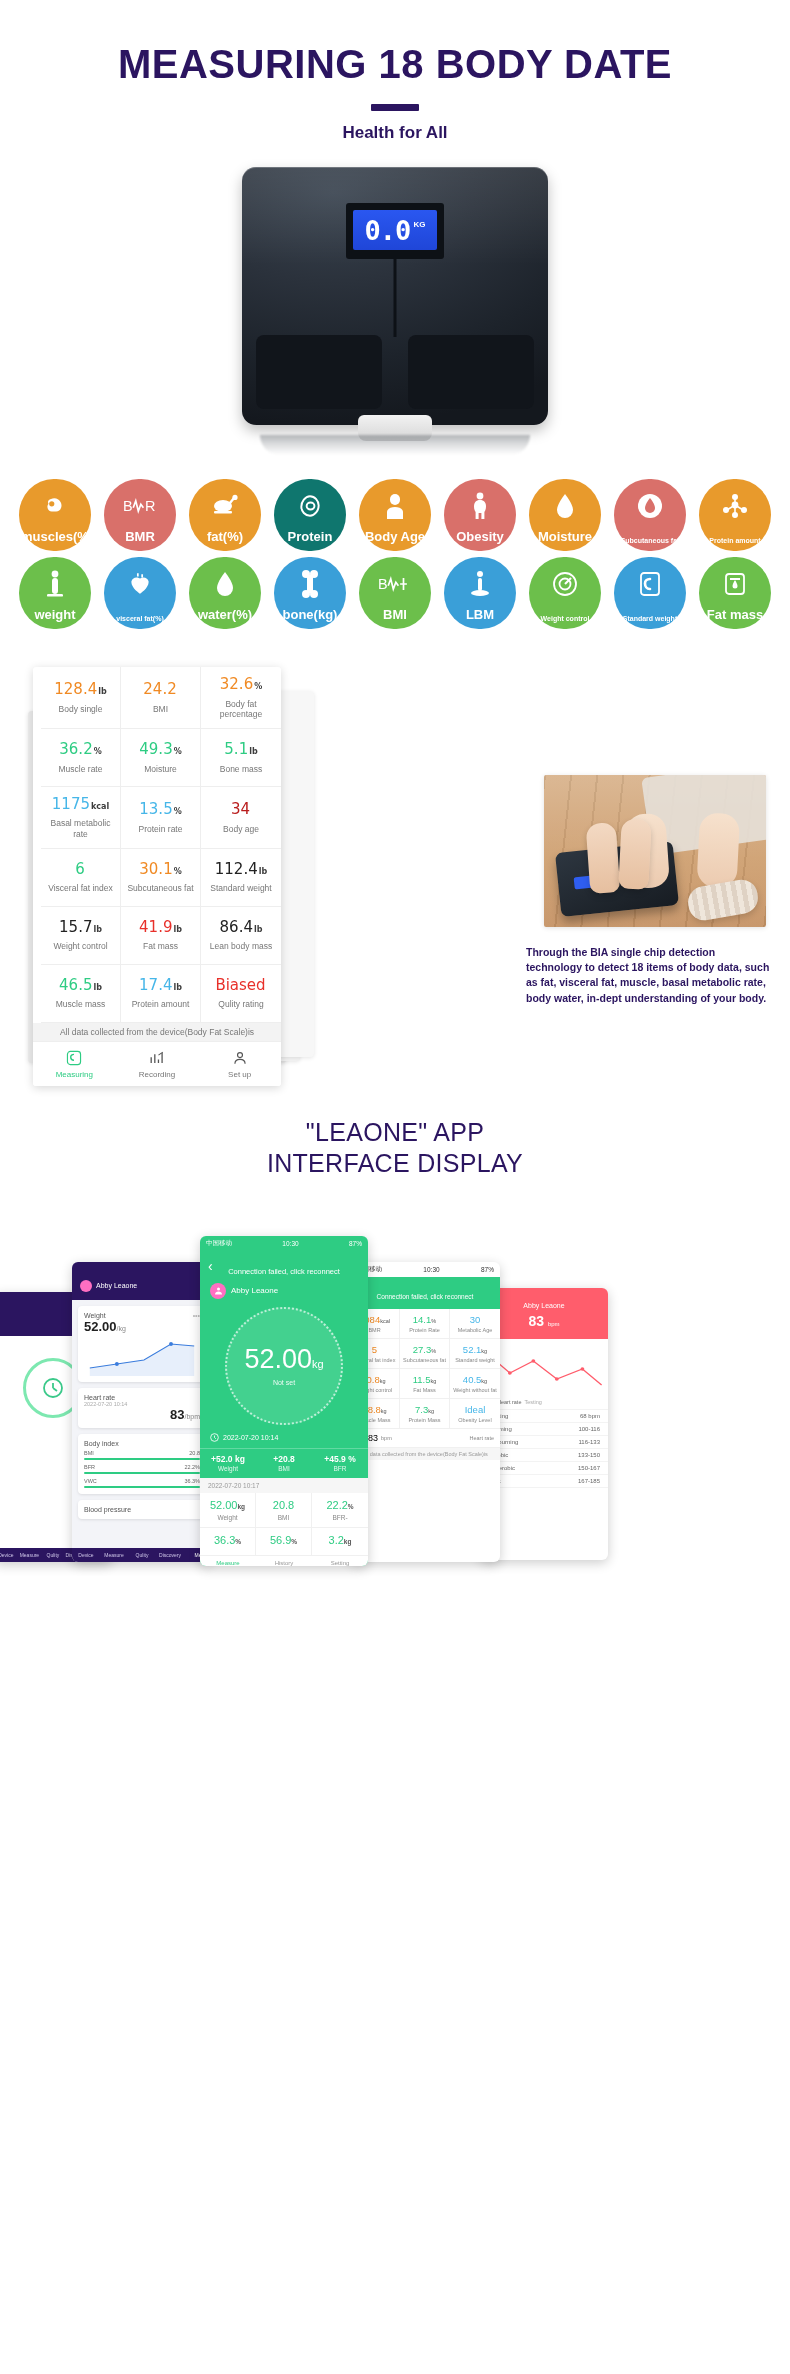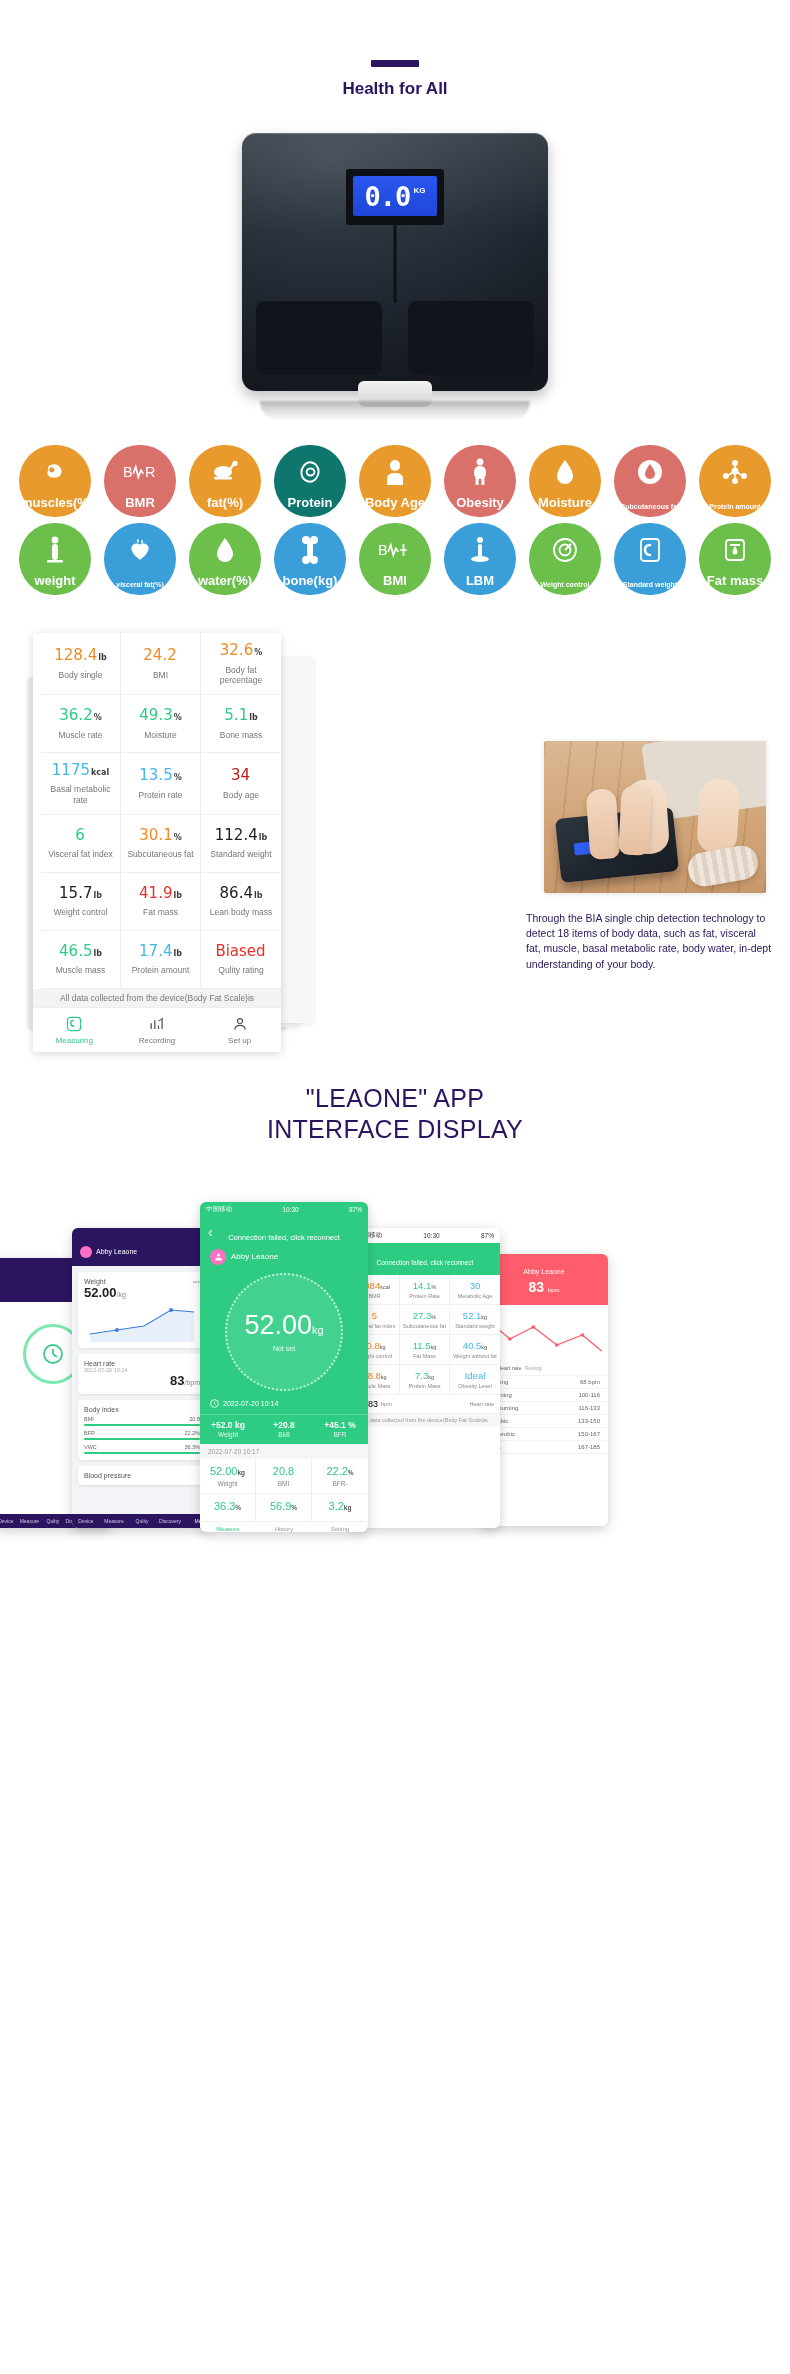--- a/index.html
+++ b/index.html
@@ -20,21 +20,21 @@
   .hero-rule {
     width: 48px; height: 7px; background: #2b1560;
     margin: 18px auto 12px auto; border-radius: 1px;
   }
   .hero-sub {
     font-size: 17px; font-weight: 700; color: #2b1560;
   }
 
   
   .scale-wrap {
-    margin: 34px auto 0 auto;
+    margin: 24px auto 0 auto;
     width: 330px; height: 290px;
     position: relative;
   }
   .scale-body {
     position: absolute; left: 12px; top: 0;
     width: 306px; height: 258px;
     border-radius: 14px;
     background:
       radial-gradient(120% 90% at 30% 10%, #3a4450 0%, #2b323c 38%, #1d232b 72%, #14181e 100%);
     box-shadow: inset 0 1px 0 rgba(255,255,255,.22), 0 6px 14px rgba(0,0,0,.25);
@@ -187,21 +187,21 @@
   .leg.b { left:78px; top:-10px; }
   .slipper {
     position:absolute; right:8px; bottom:10px; width:70px; height:34px;
     background: repeating-linear-gradient(90deg,#efe6db 0 5px,#dfd2c4 5px 10px);
     border-radius: 16px; transform: rotate(-10deg);
     box-shadow: 0 3px 6px rgba(0,0,0,.15);
   }
 
   .bia-text {
     position: absolute; right: 18px; top: 278px; width: 246px;
-    font-size: 10.5px; line-height: 1.45; color: #2b1560; font-weight: 400;
+    font-size: 10.5px; line-height: 1.45; color: #2b1560; font-weight: 700;
   }
 
   
   .app-head { text-align: center; margin-top: 30px; }
   .app-head h2 {
     font-size: 25px; font-weight: 400; color: #2b1560; line-height: 1.25;
     letter-spacing: .3px;
   }
 
   .phones { position: relative; height: 390px; margin-top: 20px; }
@@ -293,20 +293,21 @@
     color:#3bc98a; font-size:16px;
   }
   .ph1-bar { display:flex; background:#2b1560; position:absolute; bottom:0; left:0; right:0;
     padding:4px 0; }
   .ph1-bar > div { flex:1; text-align:center; color:#cfc7e8; font-size:5px; }
 </style>
 </head>
 <body>
 
 <div class="hero">
+  <div class="hero-title">MEASURING 18 BODY DATE</div>
   <div class="hero-rule"></div>
   <div class="hero-sub">Health for All</div>
 </div>
 
 <div class="scale-wrap">
   <div class="scale-body">
     <div class="scale-gloss"></div>
     <div class="scale-screen-plate">
       <div class="scale-screen">
         <span class="scale-digits">0.0</span>
@@ -829,21 +830,21 @@
       <div class="trip">
         <div>
           <div class="tv">+52.0 kg</div>
           <div class="tl">Weight</div>
         </div>
         <div>
           <div class="tv">+20.8</div>
           <div class="tl">BMI</div>
         </div>
         <div>
-          <div class="tv">+45.1 %</div>
+          <div class="tv">+45.9 %</div>
           <div class="tl">BFR</div>
         </div>
       </div>
       <div class="white-panel">
         <div class="wp-ts">2022-07-20 10:17</div>
         <div class="wp-grid" id="wp-grid">
             <div class="wp-cell">
               <div class="wp-v">52.00<small>kg</small></div>
               <div class="wp-l">Weight</div>
             </div>

